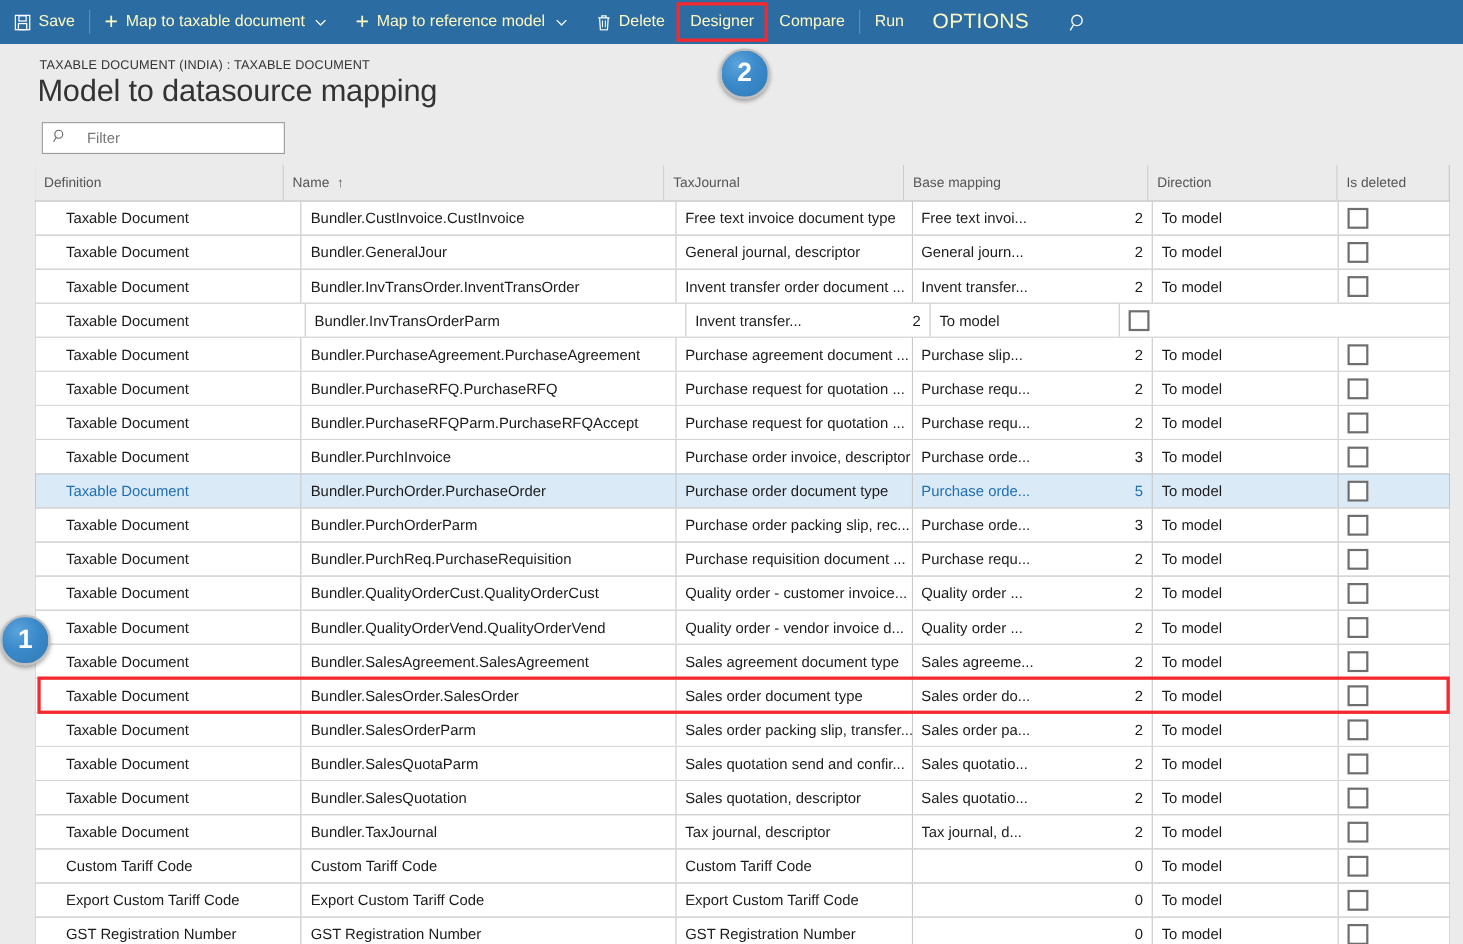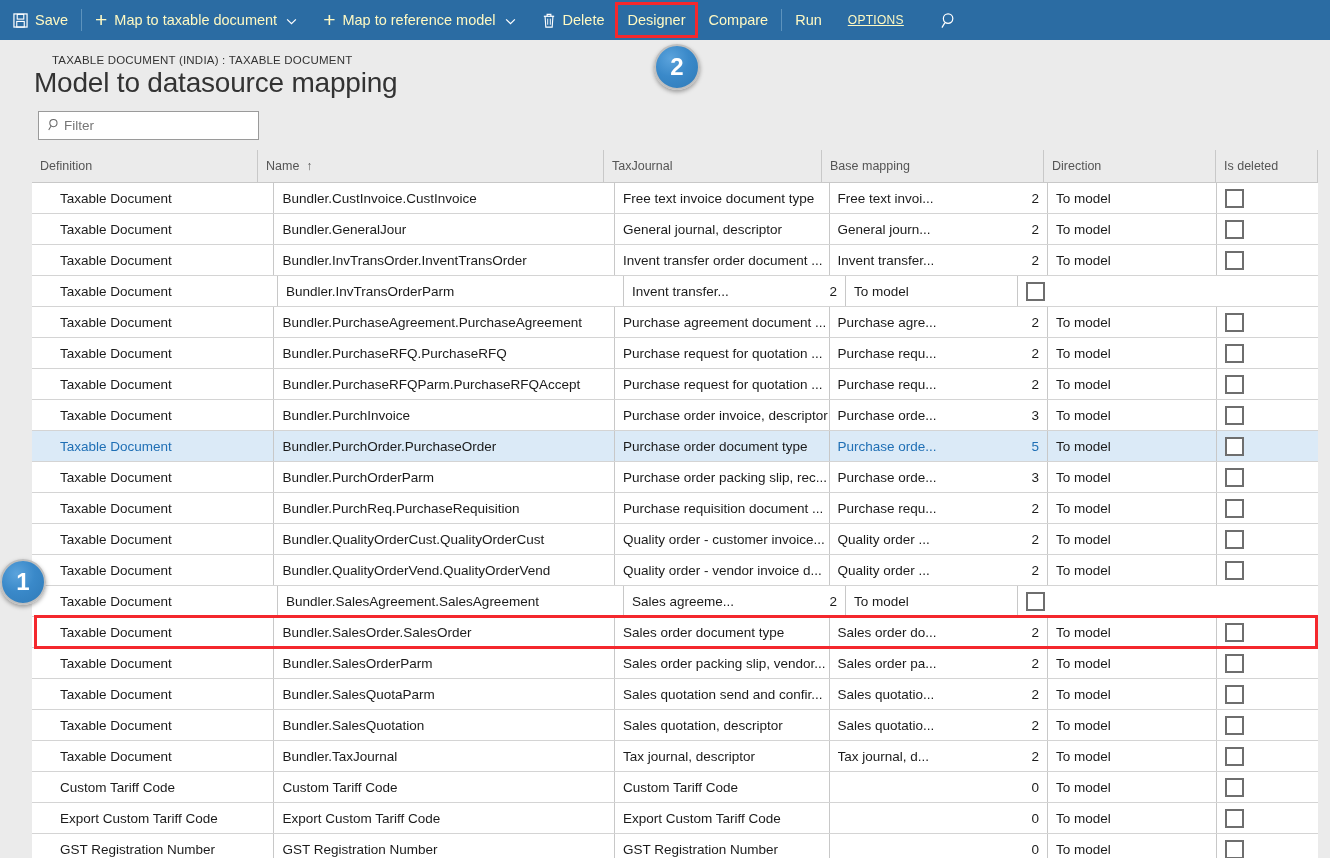--- a/index.html
+++ b/index.html
@@ -19,21 +19,21 @@
     display: flex; align-items: center;
     color: #ffffff;
   }
   .cmd-btn {
     display: flex; align-items: center; gap: 7px;
     height: 40px; padding: 0 13px;
     font-size: 14.5px; color: #fef9c3;
     white-space: nowrap; cursor: default;
     position: relative;
   }
-  .cmd-btn.caps { font-size: 12px; letter-spacing: .3px; text-decoration: underline; }
+  .cmd-btn.caps { font-size: 19px; letter-spacing: .3px; }
   .cmd-sep {
     width: 1px; height: 22px; background: #5d93bd; flex: 0 0 1px;
   }
   .cmd-highlight {
     outline: 3px solid #f4282d;
     outline-offset: -1px;
     padding: 0 10px;
     height: 32px;
   }
   .glyph { display: inline-block; line-height: 1; }
@@ -43,33 +43,33 @@
     position: relative; top: -1px;
   }
   .chev {
     font-size: 10px; position: relative; top: 1px; margin-left: 2px;
   }
   #search-icon-btn { margin-left: 10px; padding: 0 14px; }
 
   
   #page-header { position: absolute; top: 40px; left: 0; width: 1330px; }
   #breadcrumb {
-    position: absolute; top: 14px; left: 52px;
+    position: absolute; top: 14px; left: 36px;
     font-size: 11.5px; color: #333333; letter-spacing: .2px;
   }
   #page-title {
     position: absolute; top: 27px; left: 34px;
     font-size: 28px; font-weight: 300; color: #333333;
     letter-spacing: -0.2px;
   }
   #filter-box {
     position: absolute; top: 71px; left: 38px;
     width: 221px; height: 29px;
     background: #ffffff; border: 1px solid #9a9a9a;
-    display: flex; align-items: center; gap: 3px; padding: 0 9px;
+    display: flex; align-items: center; gap: 18px; padding: 0 9px;
   }
   #filter-box .fi-text { font-size: 13.5px; color: #767676; }
 
   
   #grid {
     position: absolute; top: 150px; left: 32px;
     width: 1286px; height: 708px;
     background: #0f172a;
   }
   .grid-row { display: flex; width: 1286px; height: 31px; }
@@ -296,21 +296,21 @@
         <div class="cell c-dir">To model</div>
         <div class="cell c-del">
           <span class="chk"></span>
         </div>
       </div>
       <div class="grid-row body">
         <div class="cell c-def">Taxable Document</div>
         <div class="cell c-name">Bundler.PurchaseAgreement.PurchaseAgreement</div>
         <div class="cell c-desc">Purchase agreement document ...</div>
         <div class="cell c-base">
-          <span class="bm-text">Purchase agre...</span>
+          <span class="bm-text">Purchase slip...</span>
           <span class="bm-count">2</span>
         </div>
         <div class="cell c-dir">To model</div>
         <div class="cell c-del">
           <span class="chk"></span>
         </div>
       </div>
       <div class="grid-row body">
         <div class="cell c-def">Taxable Document</div>
         <div class="cell c-name">Bundler.PurchaseRFQ.PurchaseRFQ</div>
@@ -411,20 +411,21 @@
           <span class="bm-count">2</span>
         </div>
         <div class="cell c-dir">To model</div>
         <div class="cell c-del">
           <span class="chk"></span>
         </div>
       </div>
       <div class="grid-row body">
         <div class="cell c-def">Taxable Document</div>
         <div class="cell c-name">Bundler.SalesAgreement.SalesAgreement</div>
+        <div class="cell c-desc">Sales agreement document type</div>
         <div class="cell c-base">
           <span class="bm-text">Sales agreeme...</span>
           <span class="bm-count">2</span>
         </div>
         <div class="cell c-dir">To model</div>
         <div class="cell c-del">
           <span class="chk"></span>
         </div>
       </div>
       <div class="grid-row body">
@@ -436,21 +437,21 @@
           <span class="bm-count">2</span>
         </div>
         <div class="cell c-dir">To model</div>
         <div class="cell c-del">
           <span class="chk"></span>
         </div>
       </div>
       <div class="grid-row body">
         <div class="cell c-def">Taxable Document</div>
         <div class="cell c-name">Bundler.SalesOrderParm</div>
-        <div class="cell c-desc">Sales order packing slip, vendor...</div>
+        <div class="cell c-desc">Sales order packing slip, transfer...</div>
         <div class="cell c-base">
           <span class="bm-text">Sales order pa...</span>
           <span class="bm-count">2</span>
         </div>
         <div class="cell c-dir">To model</div>
         <div class="cell c-del">
           <span class="chk"></span>
         </div>
       </div>
       <div class="grid-row body">

